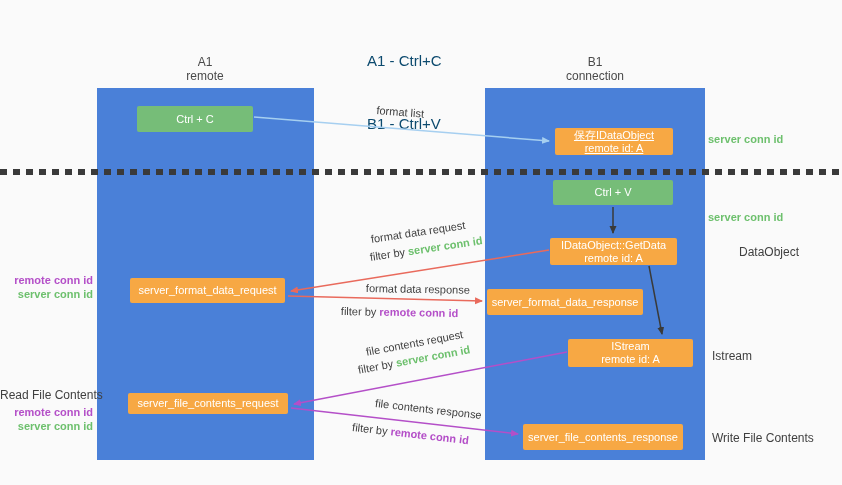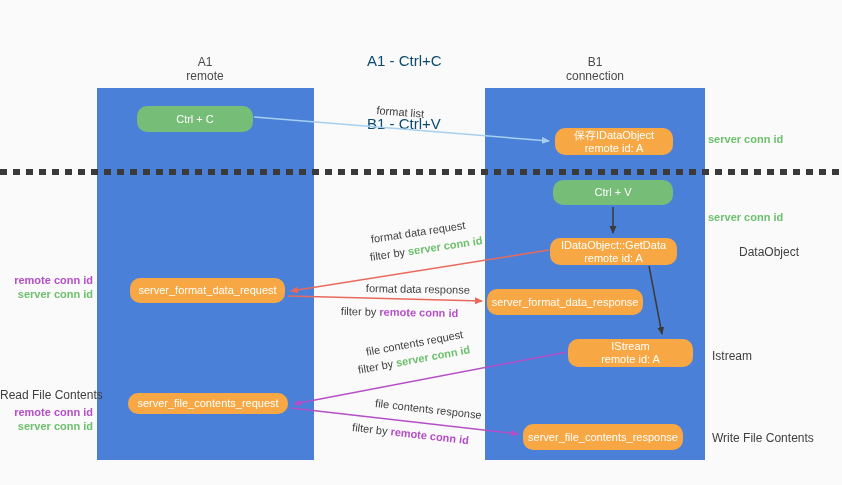--- a/index.html
+++ b/index.html
@@ -20,21 +20,21 @@
     position:absolute;top:88px;height:372px;
     background:var(--column_blue);z-index:1;
   }
   .dotted-line{
     position:absolute;left:0;top:169px;width:842px;height:6px;z-index:3;
     background:repeating-linear-gradient(90deg,#3a3a3a 0 7px,transparent 7px 13px);
   }
   .node{
     position:absolute;z-index:4;color:#fff;font-size:11px;line-height:13px;
     display:flex;flex-direction:column;align-items:center;justify-content:center;
-    text-align:center;border-radius:10px;white-space:nowrap;
+    text-align:center;border-radius:2px;white-space:nowrap;
   }
   .node.orange{background:var(--node_orange);}
   .node.green{background:var(--node_green);}
   svg.arrows{position:absolute;left:0;top:0;z-index:2;pointer-events:none;}
   .alabel{
     position:absolute;z-index:5;font-size:11px;color:#3f3f3f;
     white-space:nowrap;transform-origin:left top;
   }
   .side-label{position:absolute;z-index:5;font-size:11px;white-space:nowrap;line-height:14px;}
   .green-text{color:var(--text_green);font-weight:bold;}
@@ -86,21 +86,21 @@
   <line x1="288" y1="296" x2="482" y2="301" stroke="#e96a5c" stroke-width="1.5" marker-end="url(#mRed)"></line>
   <line x1="649" y1="266" x2="662" y2="334" stroke="#3a3a3a" stroke-width="1.5" marker-end="url(#mBlack)"></line>
   <line x1="567" y1="352" x2="294" y2="404" stroke="#b44fc8" stroke-width="1.5" marker-end="url(#mPurple)"></line>
   <line x1="291" y1="408" x2="518" y2="434" stroke="#b44fc8" stroke-width="1.5" marker-end="url(#mPurple)"></line>
 </svg>
 
 <div class="node green" style="left:137px;top:106px;width:116px;height:26px;">
   <div>Ctrl + C</div>
 </div>
 
-<div class="node orange" style="left:555px;top:128px;width:118px;height:27px;">
+<div class="node orange" style="left:555px;top:128px;width:118px;height:27px;text-decoration:underline;">
   <div>保存IDataObject</div>
   <div>remote id: A</div>
 </div>
 
 <div class="node green" style="left:553px;top:180px;width:120px;height:25px;">
   <div>Ctrl + V</div>
 </div>
 
 <div class="node orange" style="left:550px;top:238px;width:127px;height:27px;">
   <div>IDataObject::GetData</div>

